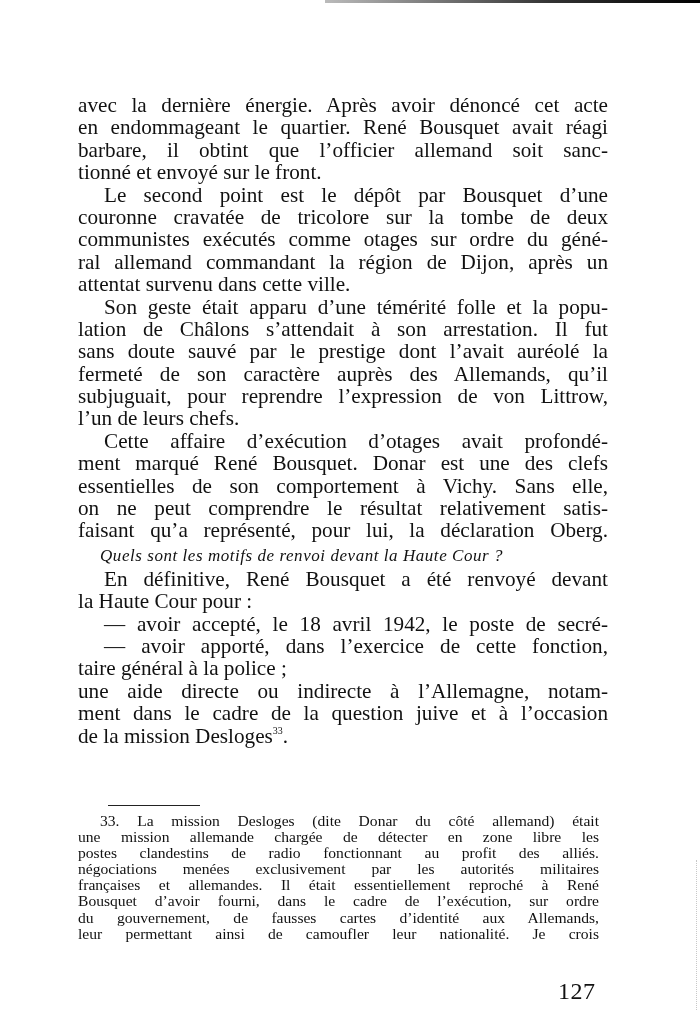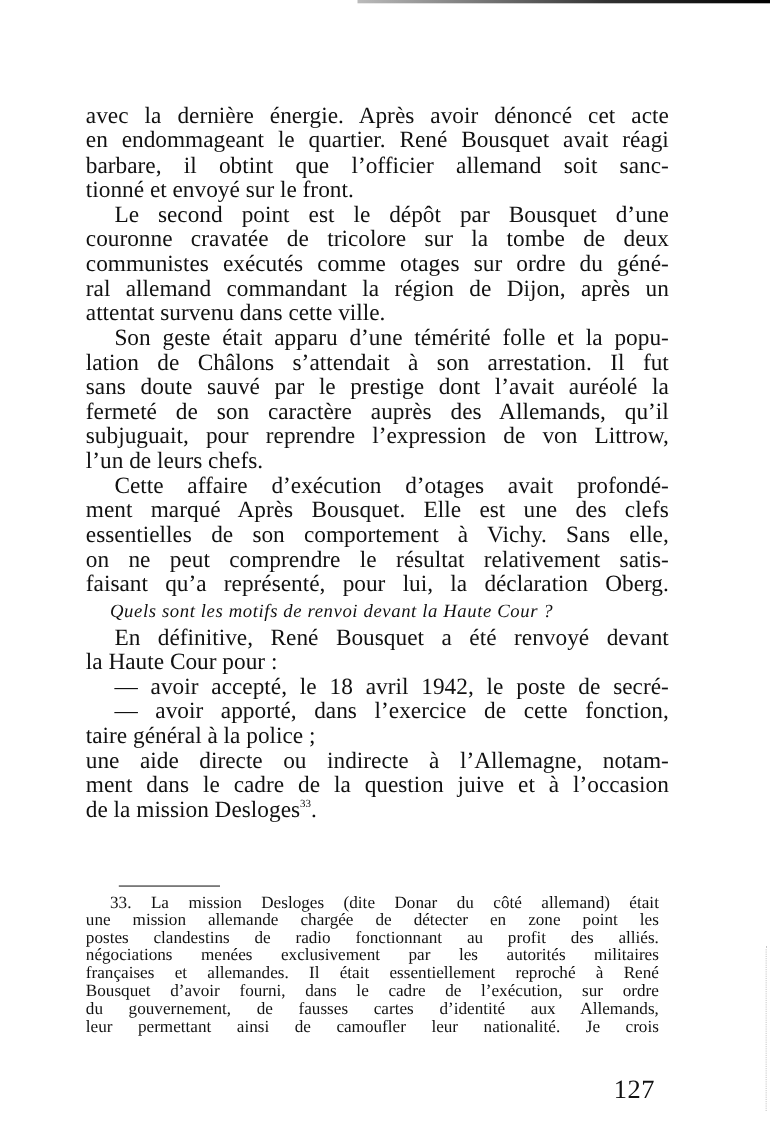--- a/index.html
+++ b/index.html
@@ -116,42 +116,42 @@
   <span class="line last">attentat survenu dans cette ville.</span>
 
   <span class="line indent">Son geste était apparu d’une témérité folle et la popu-</span>
   <span class="line">lation de Châlons s’attendait à son arrestation. Il fut</span>
   <span class="line">sans doute sauvé par le prestige dont l’avait auréolé la</span>
   <span class="line">fermeté de son caractère auprès des Allemands, qu’il</span>
   <span class="line">subjuguait, pour reprendre l’expression de von Littrow,</span>
   <span class="line last">l’un de leurs chefs.</span>
 
   <span class="line indent">Cette affaire d’exécution d’otages avait profondé-</span>
-  <span class="line">ment marqué Après Bousquet. Elle est une des clefs</span>
+  <span class="line">ment marqué René Bousquet. Donar est une des clefs</span>
   <span class="line">essentielles de son comportement à Vichy. Sans elle,</span>
   <span class="line">on ne peut comprendre le résultat relativement satis-</span>
   <span class="line">faisant qu’a représenté, pour lui, la déclaration Oberg.</span>
 
   <span class="question">Quels sont les motifs de renvoi devant la Haute Cour ?</span>
 
   <span class="line indent">En définitive, René Bousquet a été renvoyé devant</span>
   <span class="line last">la Haute Cour pour :</span>
   <span class="line indent">— avoir accepté, le 18 avril 1942, le poste de secré-</span>
   <span class="line indent">— avoir apporté, dans l’exercice de cette fonction,</span>
   <span class="line last">taire général à la police ;</span>
   <span class="line">une aide directe ou indirecte à l’Allemagne, notam-</span>
   <span class="line">ment dans le cadre de la question juive et à l’occasion</span>
   <span class="line last"><span>de la mission Desloges</span><sup class="fnref">33</sup><span>.</span></span>
 </div>
 
 <div class="fn-rule"></div>
 
 <div class="footnote">
   <span class="line indent" style="padding-left:22px">33. La mission Desloges (dite Donar du côté allemand) était</span>
-  <span class="line">une mission allemande chargée de détecter en zone point les</span>
+  <span class="line">une mission allemande chargée de détecter en zone libre les</span>
   <span class="line">postes clandestins de radio fonctionnant au profit des alliés.</span>
   <span class="line">négociations menées exclusivement par les autorités militaires</span>
   <span class="line">françaises et allemandes. Il était essentiellement reproché à René</span>
   <span class="line">Bousquet d’avoir fourni, dans le cadre de l’exécution, sur ordre</span>
   <span class="line">du gouvernement, de fausses cartes d’identité aux Allemands,</span>
   <span class="line">leur permettant ainsi de camoufler leur nationalité. Je crois</span>
 </div>
 
 <div class="page-number">127</div>
 

